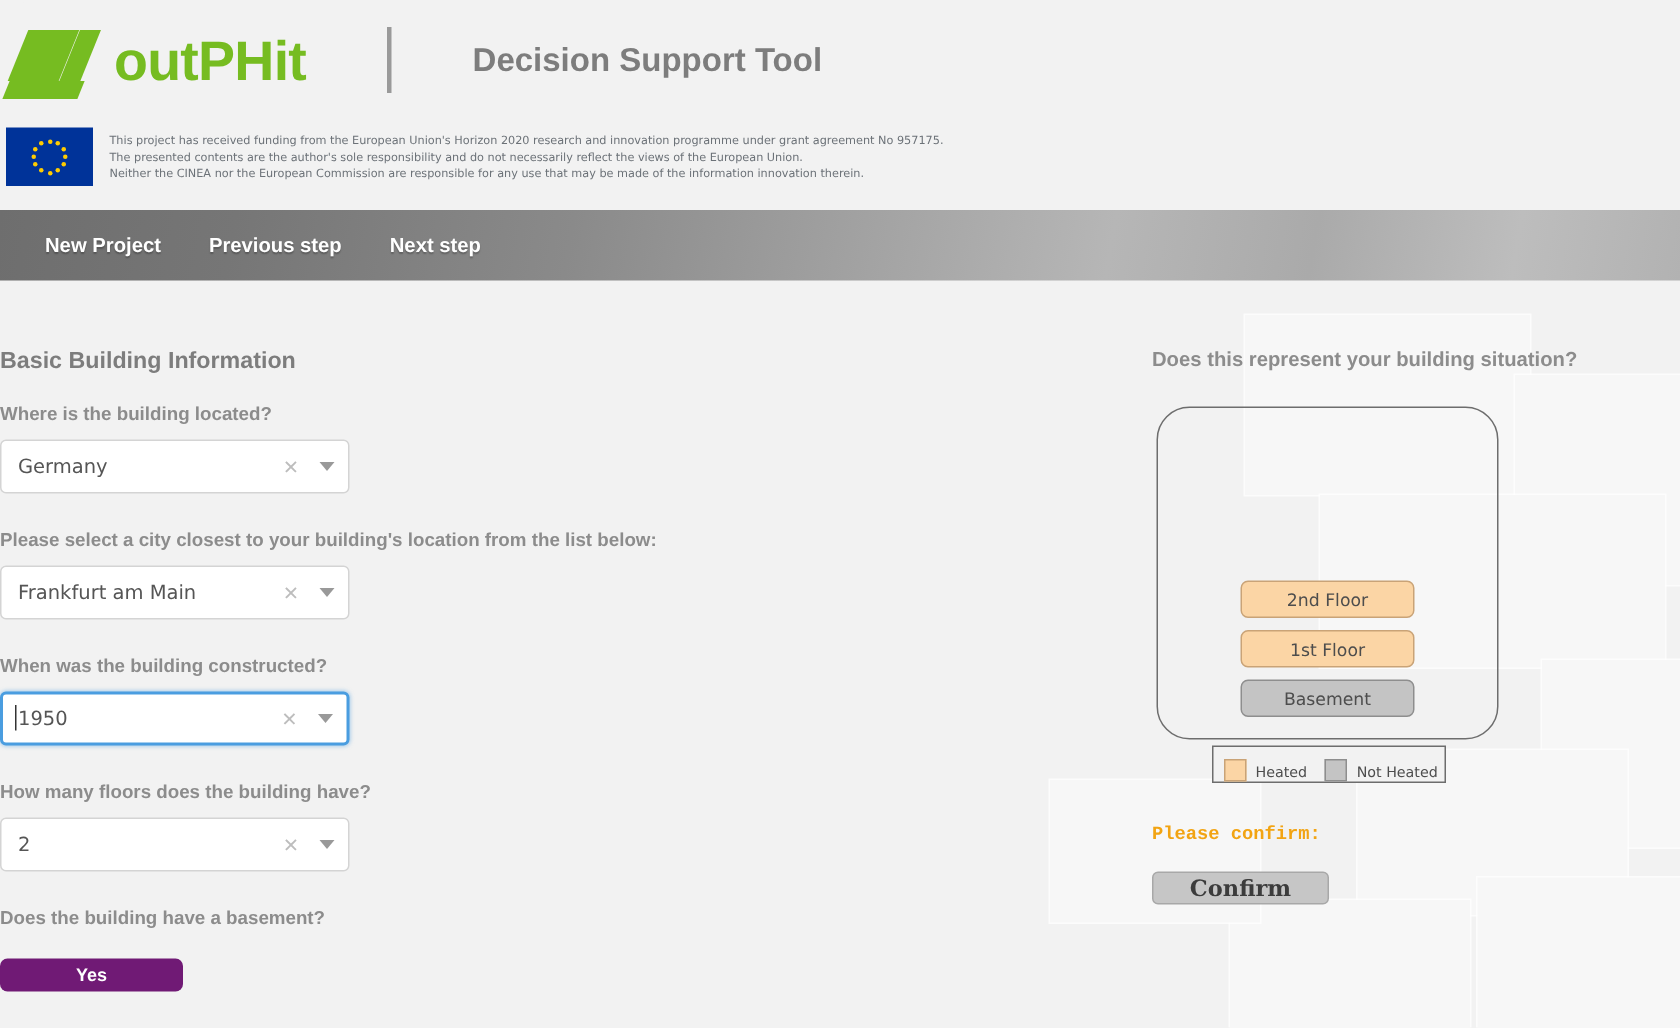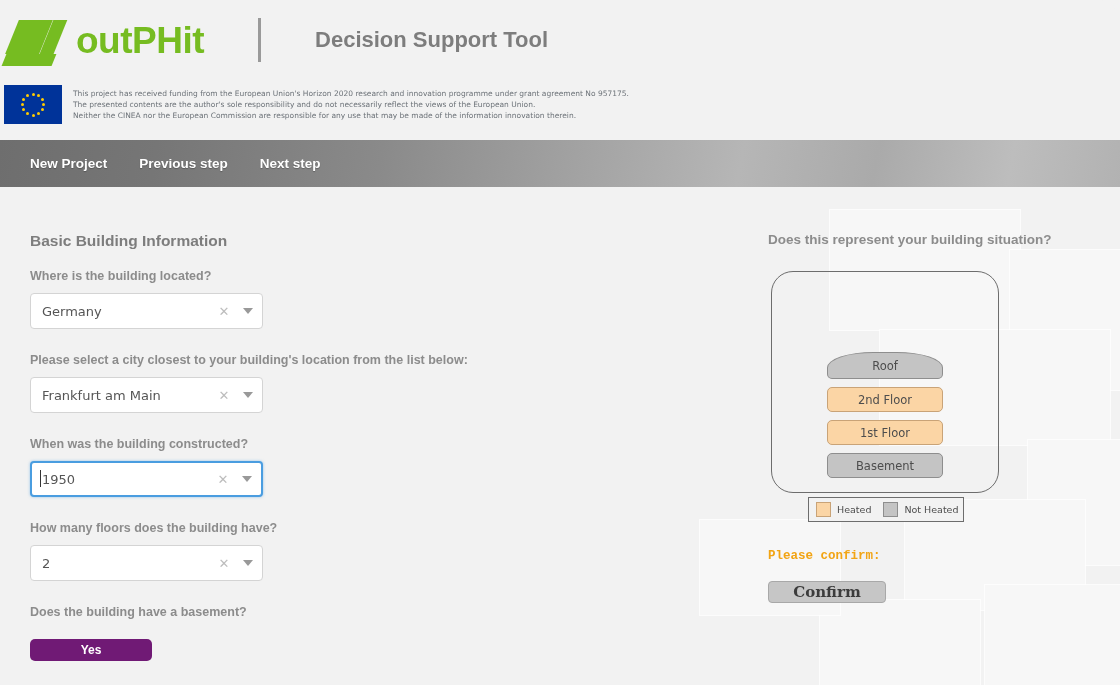--- a/index.html
+++ b/index.html
@@ -164,21 +164,20 @@
   
   .main {
     position: relative;
     z-index: 2;
     display: flex;
     padding-top: 45px;
   }
 
   .left-col {
     width: 760px;
-    padding-left: 30px;
   }
 
   .section-title {
     font-size: 15.5px;
     font-weight: bold;
     color: #7d7d7d;
     margin-bottom: 19px;
   }
 
   .field-label {
@@ -311,21 +310,21 @@
 
   .legend {
     position: absolute;
     left: 36px;
     bottom: -30px;
     width: 156px;
     height: 25px;
     border: 1px solid #6d6d6d;
     background: #f2f2f2;
     display: flex;
-    align-items: center;
+    align-items: flex-end;
     padding: 0 7px;
     gap: 6px;
   }
   .legend-swatch {
     width: 15px; height: 15px;
     border: 1px solid #8e8e8e;
     flex: 0 0 auto;
   }
   .legend-swatch.heated   { background: #fbd5a5; border-color: #c9a377; }
   .legend-swatch.unheated { background: #c4c4c4; }
@@ -469,23 +468,20 @@
     <div class="field-label">Does the building have a basement?</div>
     <button class="yes-btn">Yes</button>
   </div>
 
   <div class="right-col">
 
     <div class="right-title">Does this represent your building situation?</div>
 
     <div class="building-box">
 
-      <div class="floor roof unheated">
-        <span>Roof</span>
-      </div>
       <div class="floor heated">
         <span>2nd Floor</span>
       </div>
       <div class="floor heated">
         <span>1st Floor</span>
       </div>
       <div class="floor basement unheated">
         <span>Basement</span>
       </div>
 

